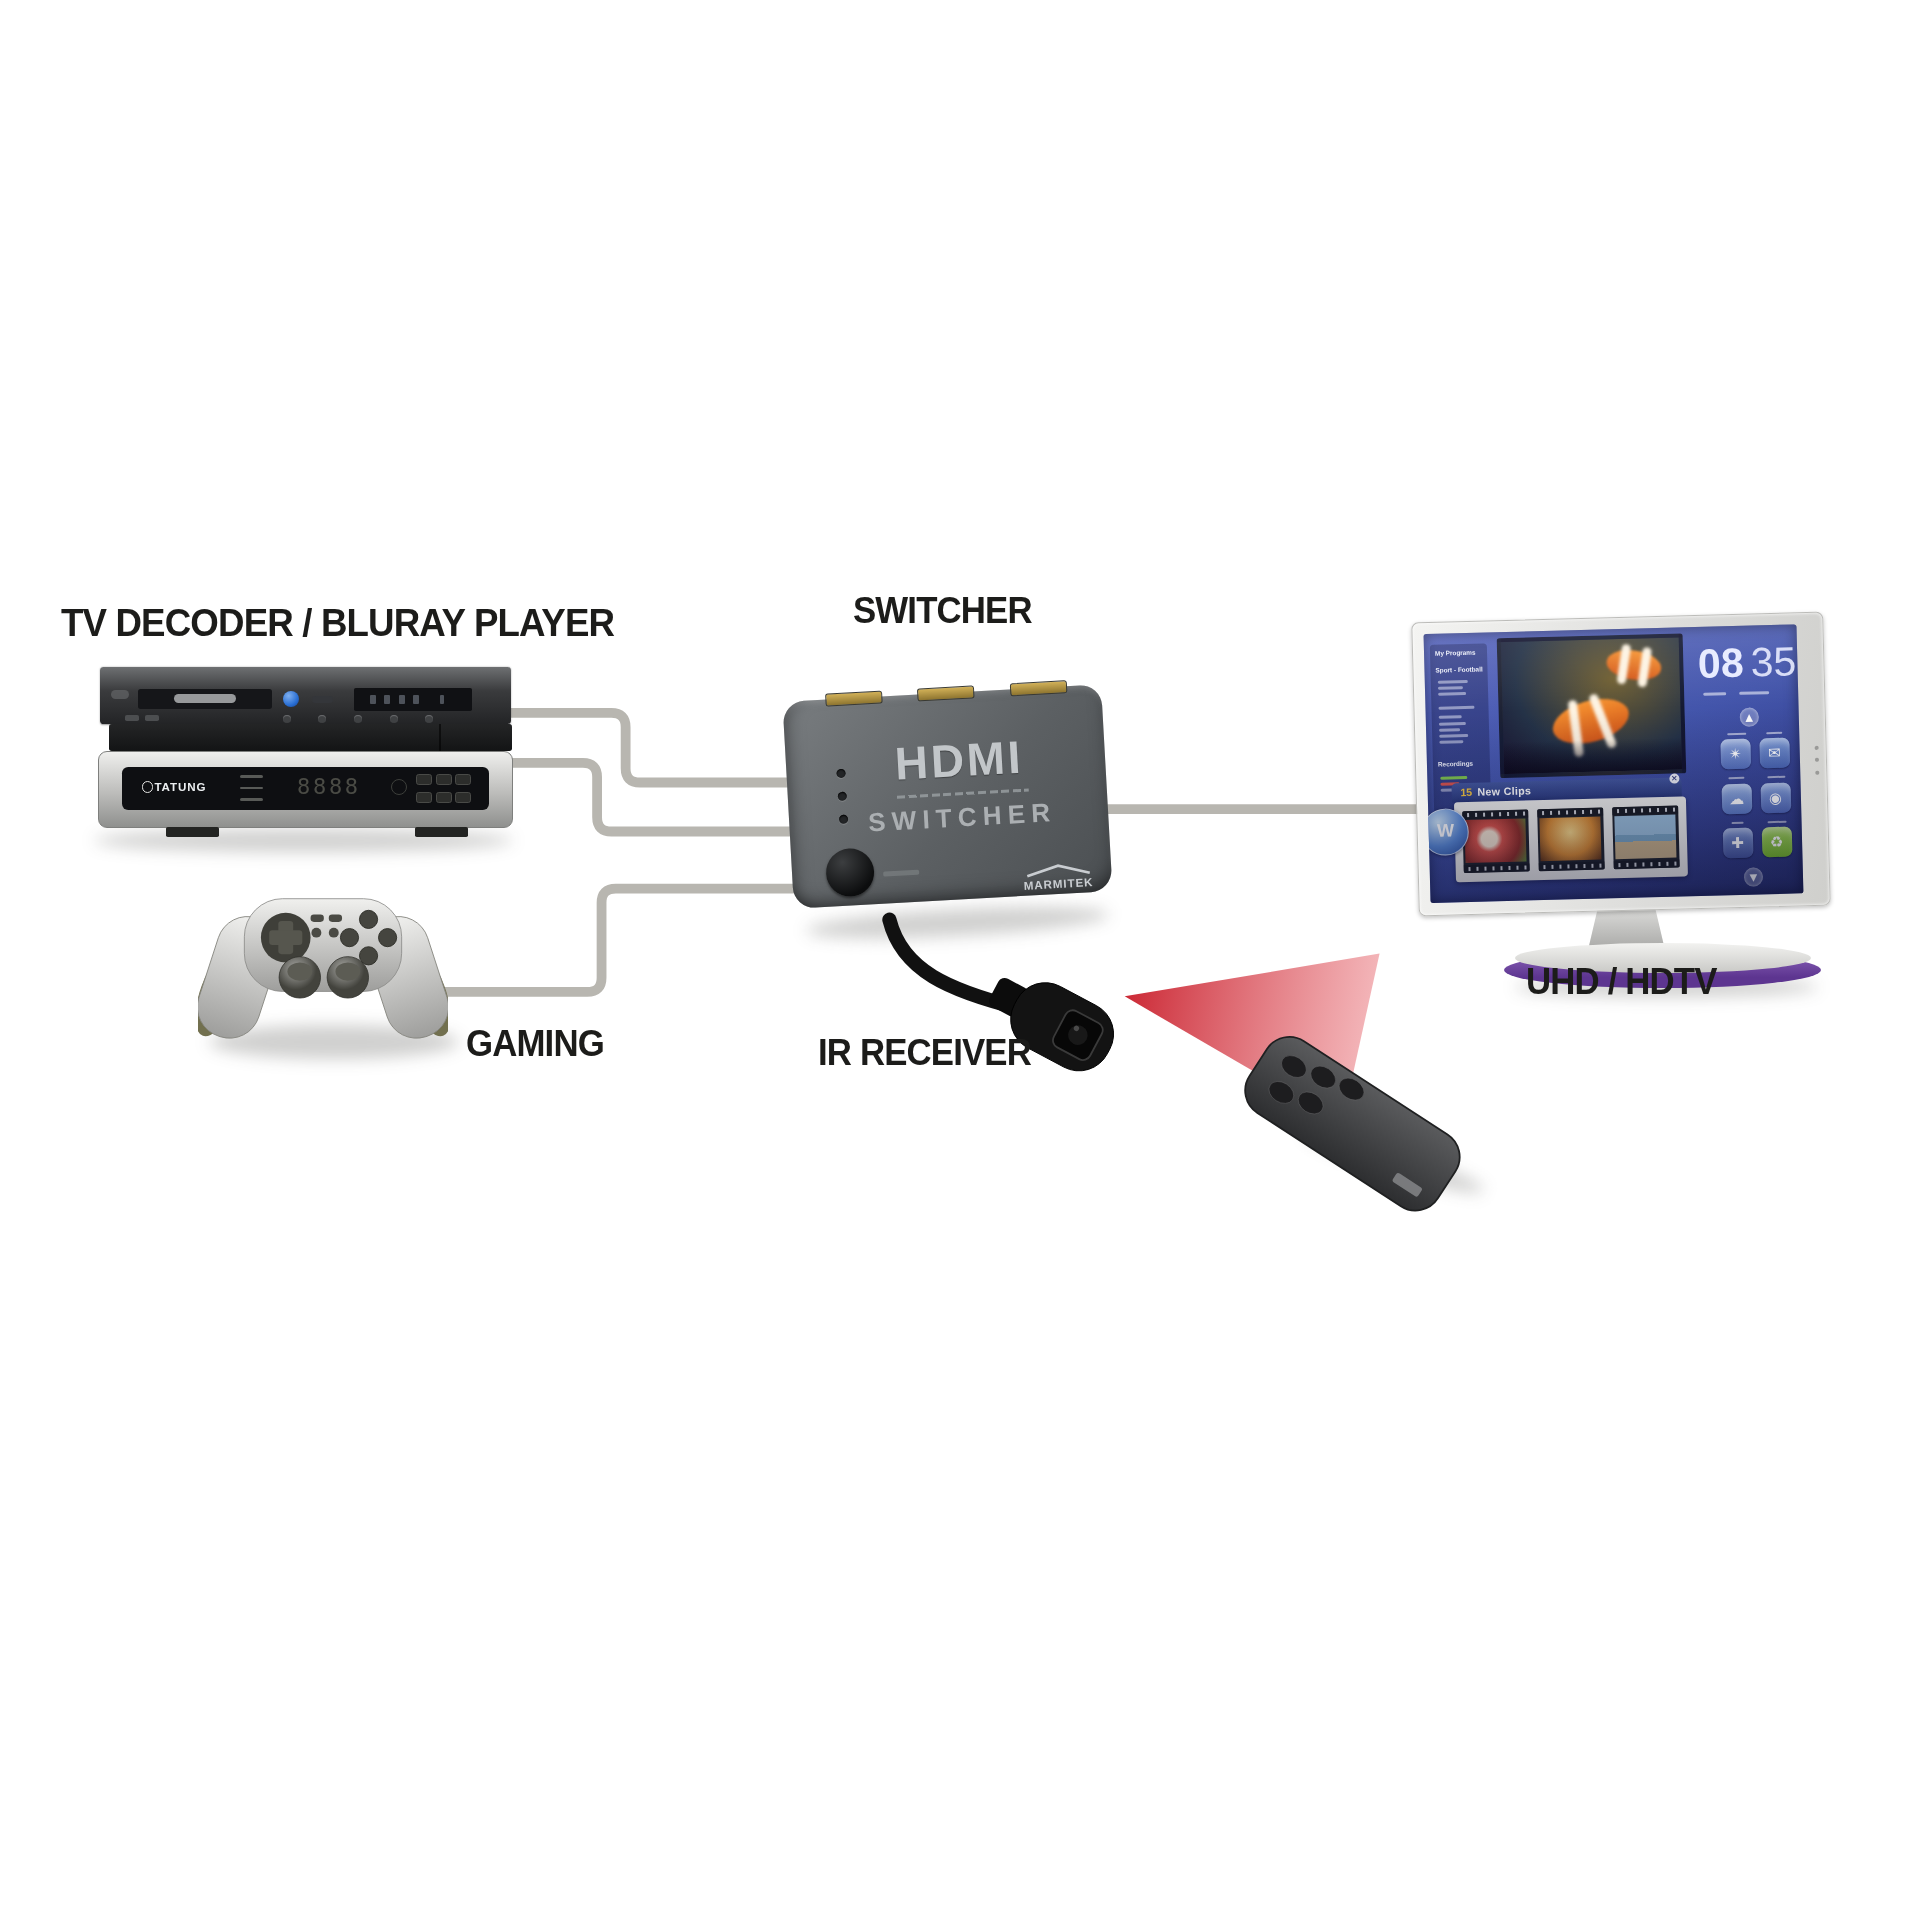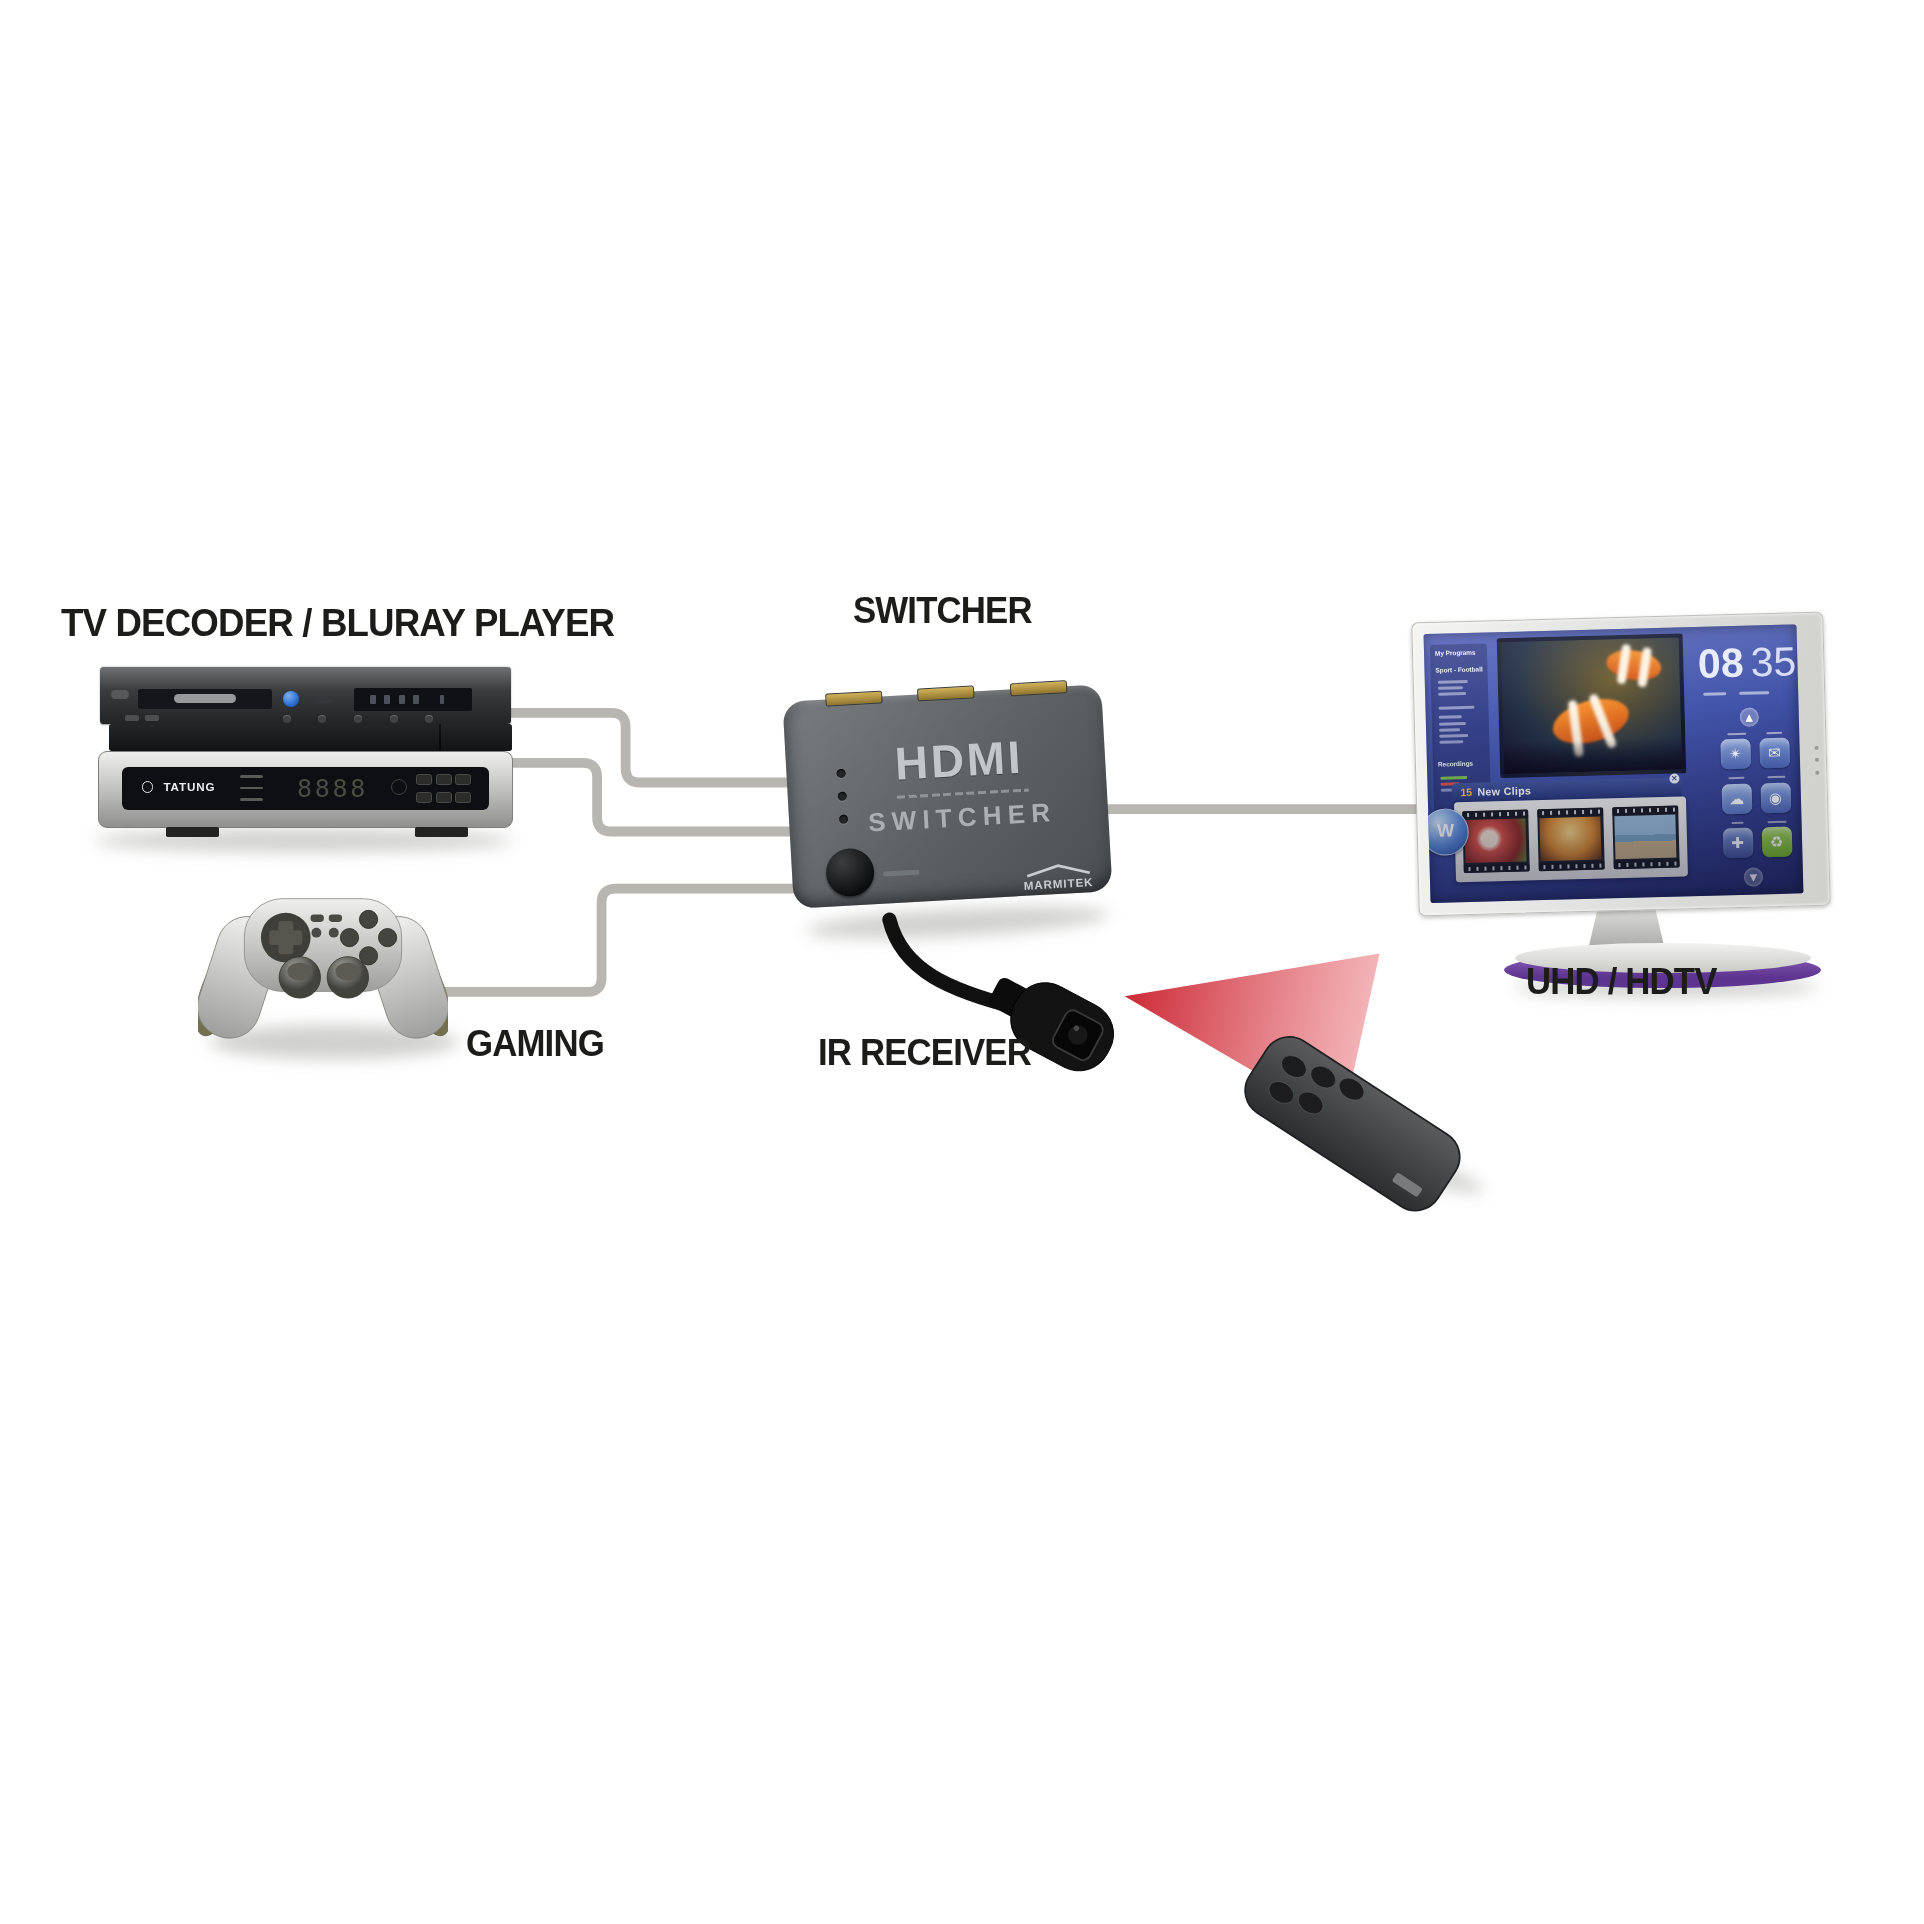--- a/index.html
+++ b/index.html
@@ -25,25 +25,25 @@
   #bluray .btn{position:absolute;top:48px;width:8px;height:8px;border-radius:50%;background:#3f4143;
                box-shadow:inset 0 0.9px 0.9px #6b6d6f;}
   #bluray .foot{position:absolute;top:48px;width:14.3px;height:6.2px;background:#4c4e50;border-radius:1.8px;}
   #plinth{left:109px;top:724px;width:403px;height:27px;border-radius:2.7px;
           background:linear-gradient(#242526,#131415);}
   #plinth i{position:absolute;left:330px;top:0;width:1.8px;height:100%;background:rgba(0,0,0,.55);}
   #decoder{left:98px;top:751px;width:413px;height:75px;border-radius:9px;border:0.9px solid #7e7f7d;
            background:linear-gradient(#efefed,#bcbcba 55%,#8f908e);}
   #decoder .panel{position:absolute;left:23px;top:15px;width:367px;height:43px;background:#0e0f12;border-radius:6.2px;}
   #decoder .tat{position:absolute;left:19.6px;top:13.4px;color:#eceff1;font-size:11.6px;font-weight:bold;
-                letter-spacing:0.9px;display:flex;align-items:center;gap:10px;}
+                letter-spacing:0.9px;display:flex;align-items:center;gap:1px;}
   #decoder .tat i{width:9.8px;height:9.8px;border:1.8px solid #e8e8e6;border-radius:50%;display:inline-block;}
   #decoder .tag{position:absolute;left:118px;width:23px;height:2.7px;background:#585a57;border-radius:1.8px;}
   #decoder .seg{position:absolute;left:175px;top:7.1px;color:#4e4f48;font-family:"DejaVu Sans Mono",monospace;
-                font-size:25px;letter-spacing:2.7px;opacity:.95;}
+                font-size:22px;letter-spacing:2.7px;opacity:.95;}
   #decoder .pwr{position:absolute;left:269px;top:11.6px;width:14.3px;height:14.3px;border:1.8px solid #3d3f3b;border-radius:50%;}
   #decoder .key{position:absolute;width:14.3px;height:9px;background:#2c2d2b;border:0.9px solid #494a47;border-radius:2.7px;}
   #decoder .foot{position:absolute;top:75px;width:53px;height:9.8px;background:#232422;border-radius:1.8px;}
   
   #switcher{left:788px;top:693px;width:319px;height:207px;border-radius:21.4px;transform:rotate(-3.2deg);
             background:linear-gradient(135deg,#797d80,#5c6063 55%,#4b4f52);
             box-shadow:inset 12.5px 0 19.6px -12.5px rgba(0,0,0,.55), inset -5.3px -14.3px 18px -10.7px rgba(0,0,0,.5),
                        inset 0 5.3px 7.1px -3.6px rgba(255,255,255,.25);}
   #switcher .port{position:absolute;top:-6.2px;width:55px;height:11.6px;border-radius:2.7px;border:0.9px solid #3a3a32;
                   background:linear-gradient(#d2b158,#8d742f);z-index:-1;}

